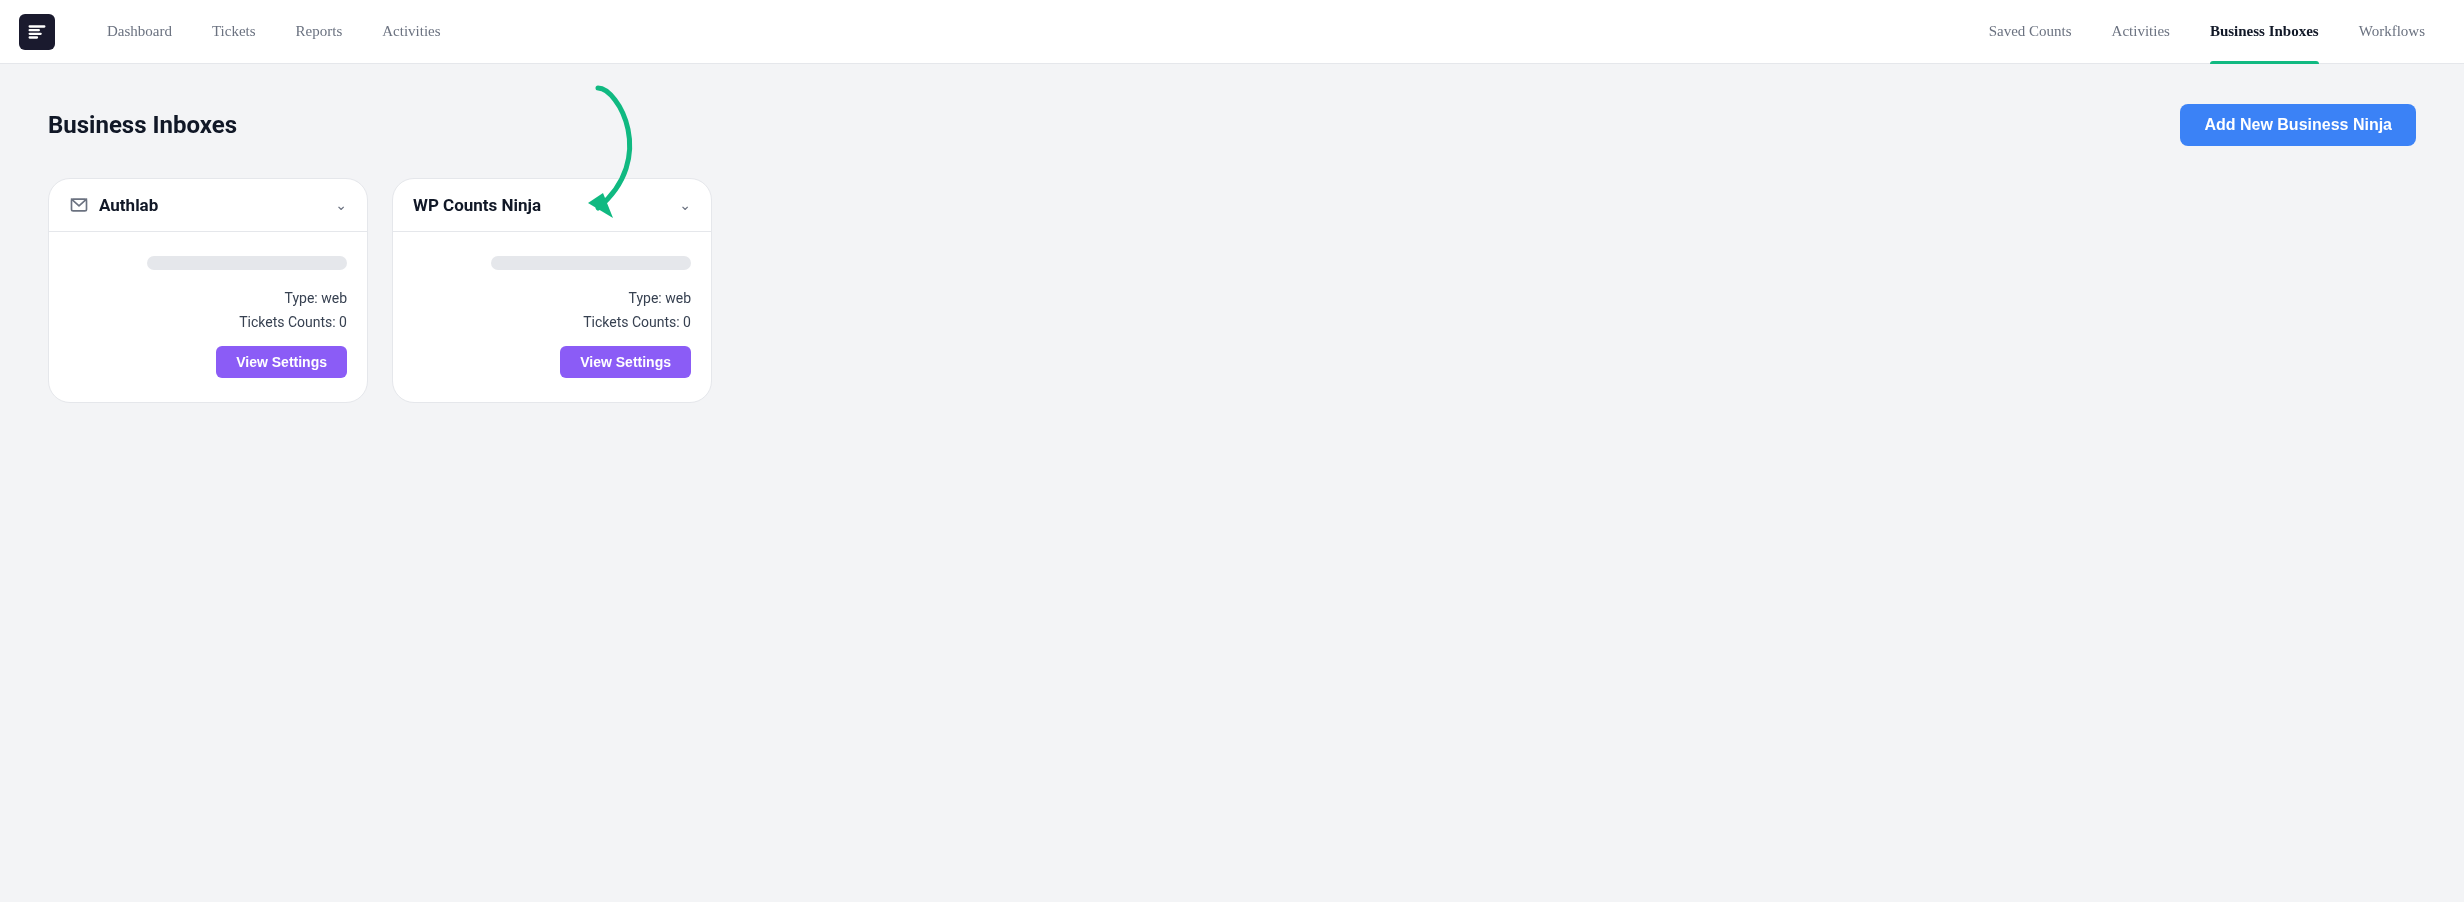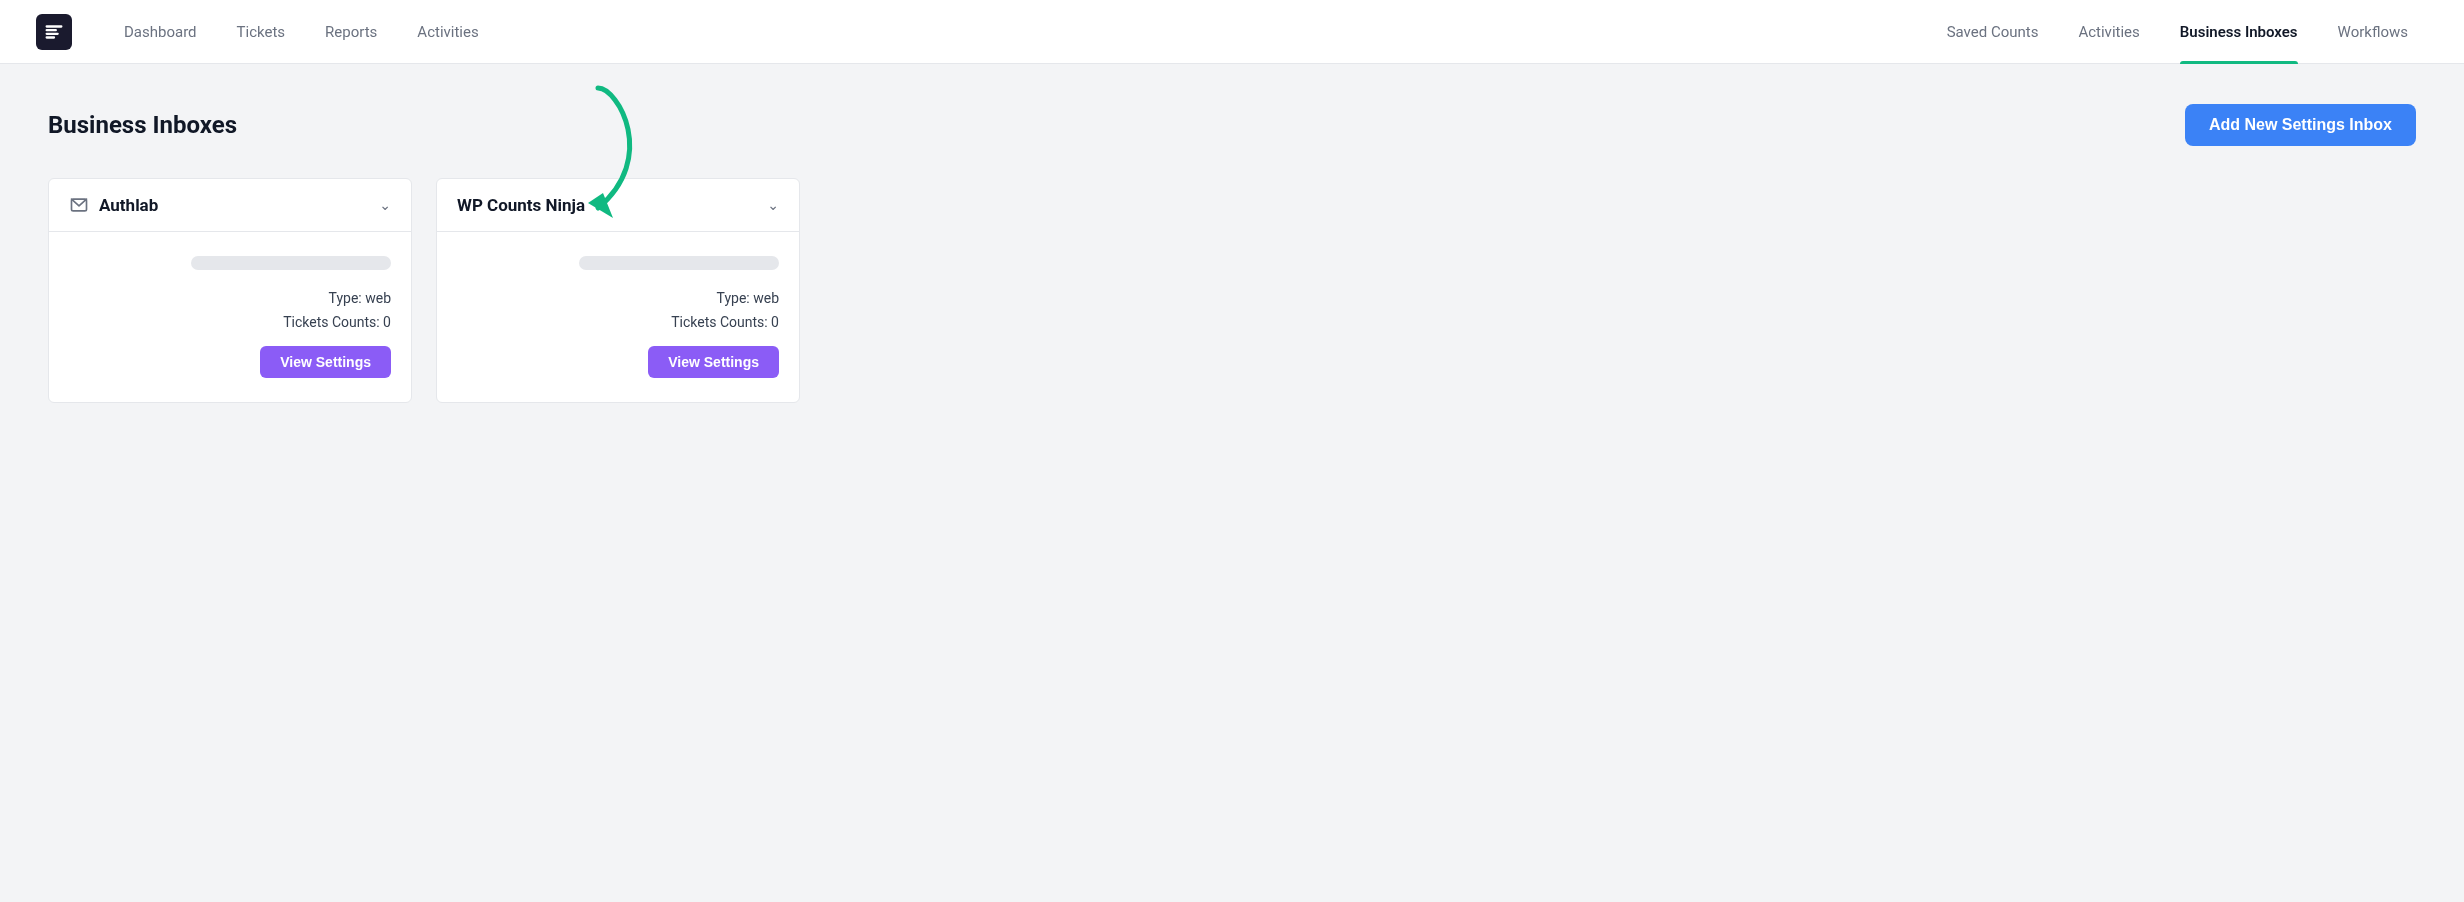--- a/index.html
+++ b/index.html
@@ -8,23 +8,24 @@
       background: #f3f4f6;
       min-height: 100vh;
     }
 
     
     .navbar {
       background: #fff;
       border-bottom: 1px solid #e5e7eb;
       display: flex;
       align-items: center;
-      padding: 0 36px;
+      padding: 0 19px;
       height: 64px;
       position: relative;
+      font-family: Liberation Serif, serif;
     }
     .navbar-logo {
       width: 36px;
       height: 36px;
       background: #1a1a2e;
       border-radius: 6px;
       display: flex;
       align-items: center;
       justify-content: center;
       margin-right: 32px;
@@ -109,23 +110,23 @@
       top: -100px;
       left: 350px;
       width: 260px;
       height: 140px;
       pointer-events: none;
     }
 
     
     .inbox-card {
       background: #fff;
-      border-radius: 6px;
+      border-radius: 22px;
       border: 1px solid #e5e7eb;
-      width: 364px;
+      width: 320px;
       overflow: hidden;
     }
 
     .inbox-card-header {
       display: flex;
       align-items: center;
       justify-content: space-between;
       padding: 16px 20px;
       border-bottom: 1px solid #e5e7eb;
     }
@@ -204,21 +205,21 @@
     <a class="nav-item">Saved Counts</a>
     <a class="nav-item">Activities</a>
     <a class="nav-item active">Business Inboxes</a>
     <a class="nav-item">Workflows</a>
   </div>
 </nav>
 
 <main class="main">
   <div class="page-header">
     <h1 class="page-title">Business Inboxes</h1>
-    <button class="add-btn">Add New Settings Inbox</button>
+    <button class="add-btn">Add New Business Ninja</button>
   </div>
 
   <div class="cards-row">
 
     <svg class="arrow-annotation" viewBox="0 0 260 140" fill="none" xmlns="http://www.w3.org/2000/svg">
       <path d="M200 10 C220 10, 260 80, 200 130" stroke="#10b981" stroke-width="5" stroke-linecap="round" fill="none"></path>
       <polygon points="190,125 215,140 205,115" fill="#10b981"></polygon>
     </svg>
 
     <div class="inbox-card">

